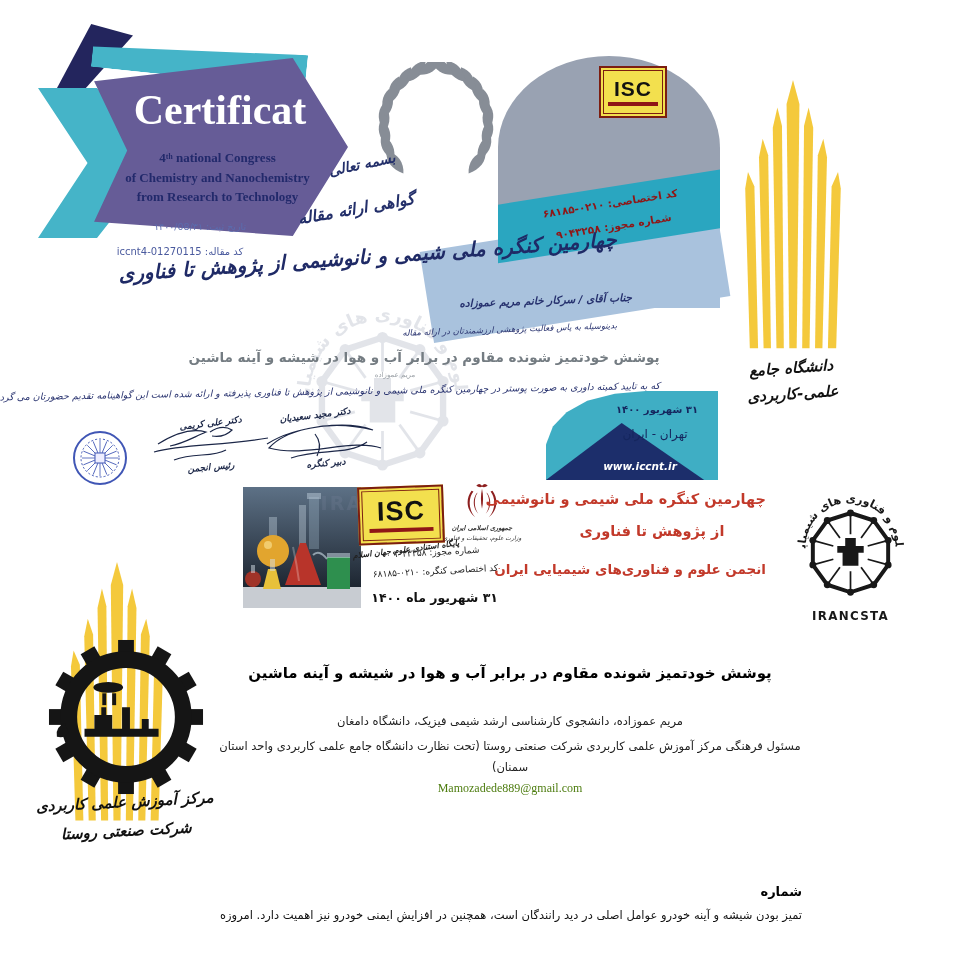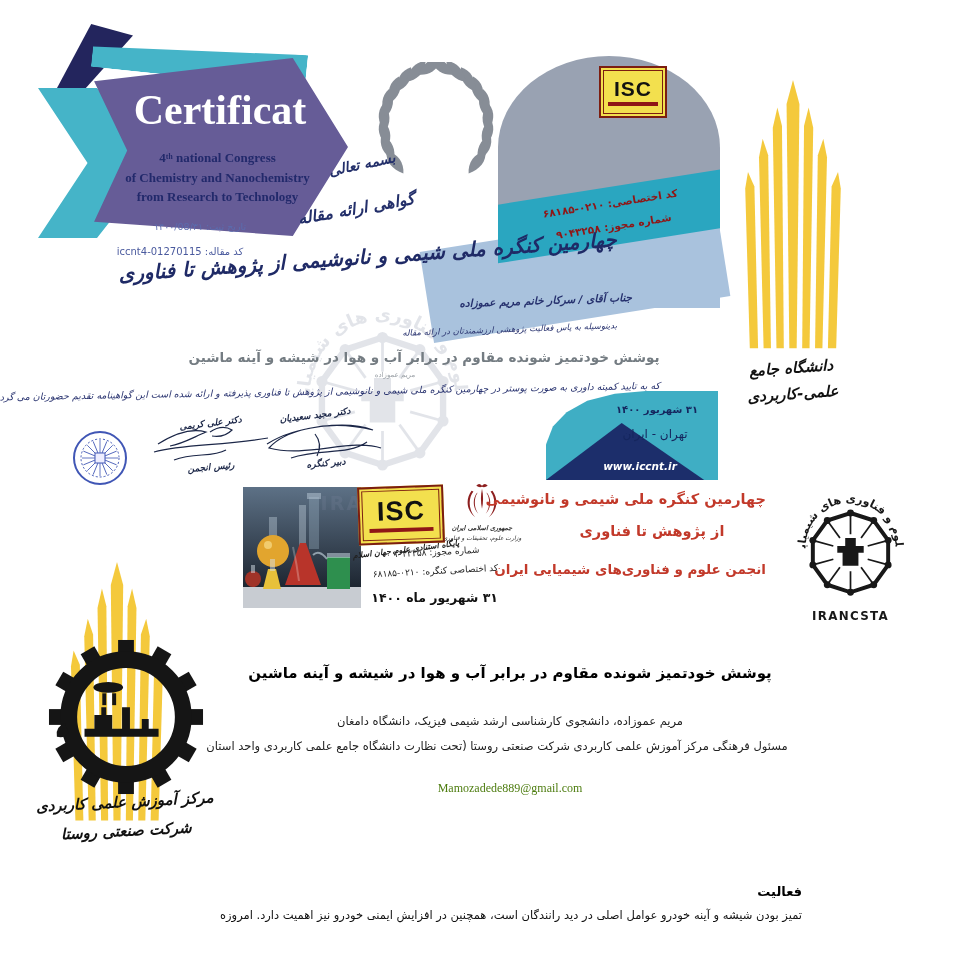--- a/index.html
+++ b/index.html
@@ -98,21 +98,21 @@
 
   
   .roosta-stripes{left:52px;top:562px;width:130px;height:262px;color:#f4c93c;}
   .gear{left:42px;top:638px;width:168px;height:158px;}
   .roosta-txt{left:28px;top:788px;width:195px;font-size:15px;font-weight:bold;color:#111;
               font-style:italic;line-height:1.9;transform:rotate(-3deg);}
 
   
   .p-title{left:160px;top:664px;width:700px;font-size:15px;font-weight:bold;color:#000;}
   .p-author{left:160px;top:714px;width:700px;font-size:11.5px;color:#222;}
-  .p-affil1{left:97px;top:739px;width:800px;font-size:11.5px;color:#222;}
+  .p-affil1{left:110px;top:739px;width:800px;font-size:11.5px;color:#222;}
   .p-affil2{left:160px;top:760px;width:700px;font-size:11.5px;color:#222;}
   .p-email{left:160px;top:781px;width:700px;font-size:12px;color:#4d7c0f;
            font-family:"Liberation Serif",serif;}
 
   
   .abst-h{left:602px;top:884px;width:200px;font-size:13px;font-weight:bold;color:#000;text-align:right;}
   .abst-b{left:110px;top:908px;width:692px;font-size:11.5px;color:#111;text-align:right;}
 
   .flasks{left:243px;top:487px;width:118px;height:121px;}
 </style>
@@ -393,18 +393,19 @@
     </g>
   </svg>
   <div class="abs roosta-txt fa c">
     <div class="nw">مرکز آموزش علمی کاربردی</div>
     <div class="nw">شرکت صنعتی روستا</div>
   </div>
 
   <div class="abs p-title fa c nw">پوشش خودتمیز شونده مقاوم در برابر آب و هوا در شیشه و آینه ماشین</div>
   <div class="abs p-author fa c nw">مریم عموزاده، دانشجوی کارشناسی ارشد شیمی فیزیک، دانشگاه دامغان</div>
   <div class="abs p-affil1 fa c nw">مسئول فرهنگی مرکز آموزش علمی کاربردی شرکت صنعتی روستا (تحت نظارت دانشگاه جامع علمی کاربردی واحد استان</div>
+  <div class="abs p-affil2 fa c nw">سمنان)</div>
   <div class="abs p-email c nw">Mamozadede889@gmail.com</div>
 
-  <div class="abs abst-h fa nw">فعالیت</div>
+  <div class="abs abst-h fa nw">شماره</div>
   <div class="abs abst-b fa nw">تمیز بودن شیشه و آینه خودرو عوامل اصلی در دید رانندگان است، همچنین در افزایش ایمنی خودرو نیز اهمیت دارد. امروزه</div>
 
 </div>
 
 </body></html>

